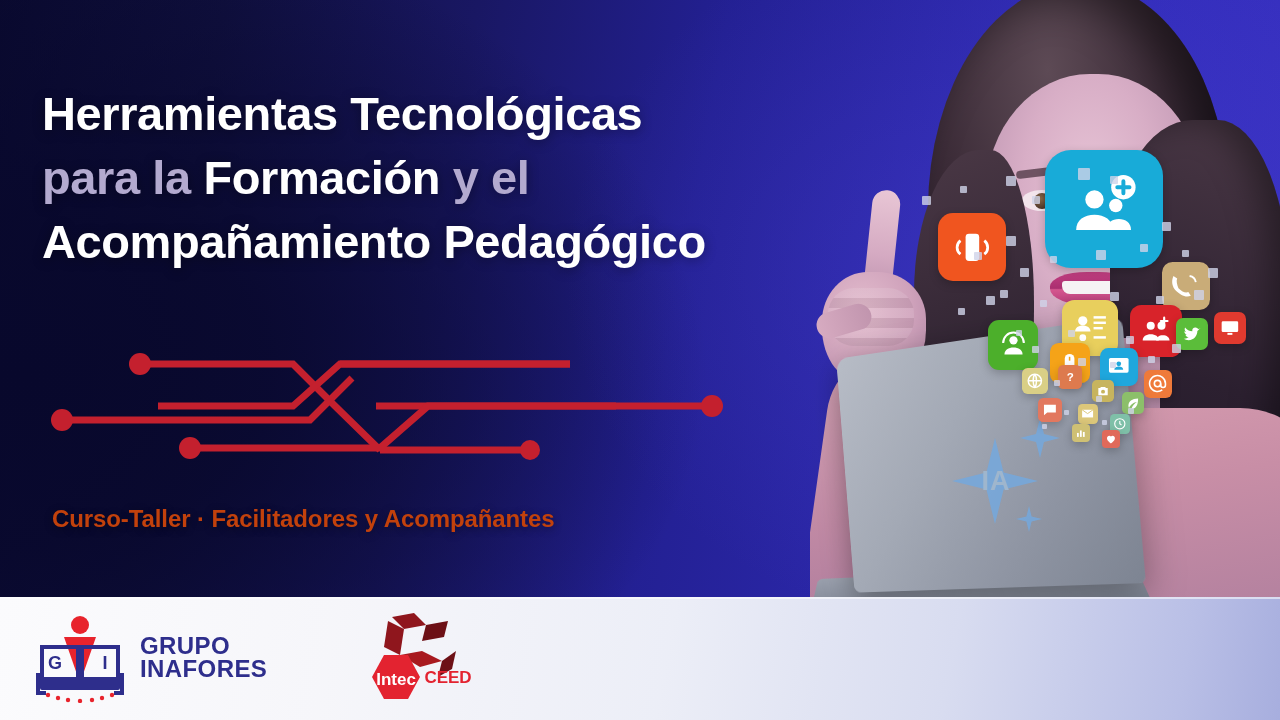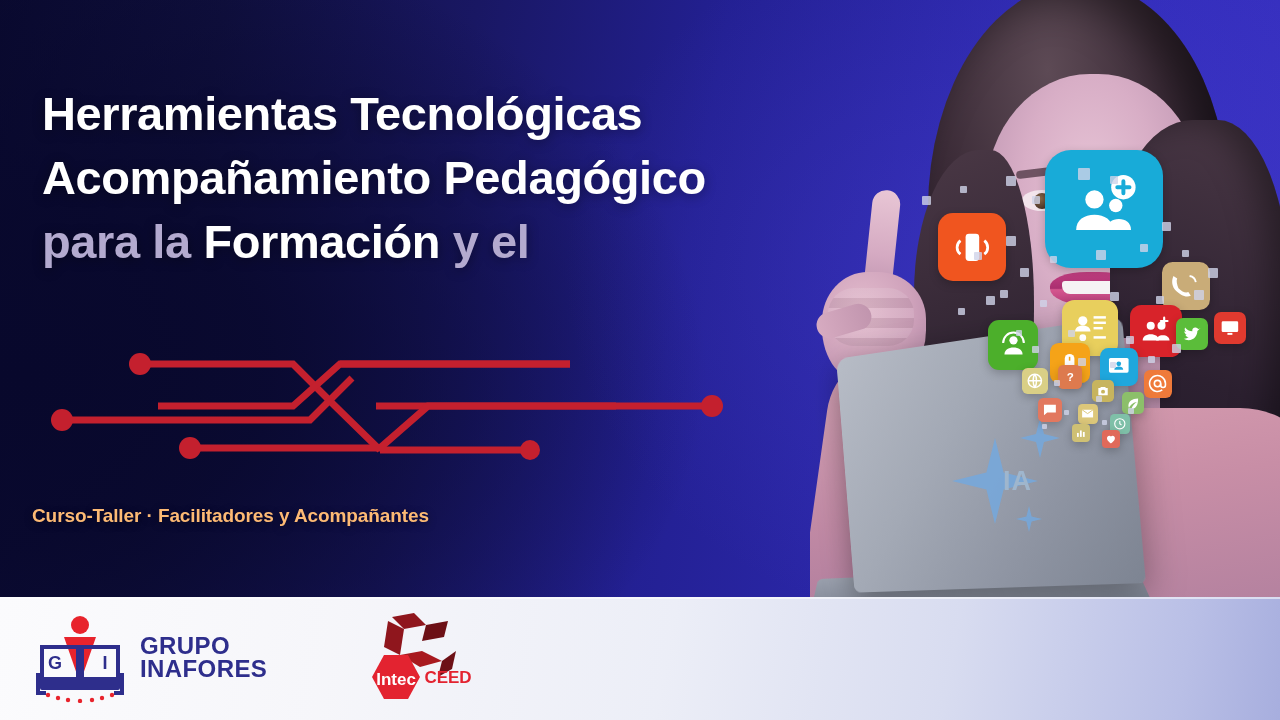--- a/index.html
+++ b/index.html
@@ -50,26 +50,26 @@
     font-weight: 700;
     letter-spacing: -0.4px;
     color: #ffffff;
     text-shadow: 0 2px 12px rgba(0,0,0,0.38);
   }
   .headline .ln { display: block; white-space: nowrap; }
   .hl-muted { color: #b3aacf; }
 
   .subtitle {
     position: absolute;
-    left: 32px;
+    left: 52px;
     top: 505px;
-    font-size: 19px;
+    font-size: 24px;
     font-weight: 700;
     letter-spacing: -0.1px;
-    color: #fdba74;
+    color: #c2410c;
     text-shadow: 0 2px 9px rgba(0,0,0,0.4);
     white-space: nowrap;
   }
 
   
   .circuit {
     position: absolute;
     left: 40px;
     top: 340px;
     width: 710px;
@@ -226,21 +226,21 @@
   .spark.sm1 {
     left: 78px; top: -4px; width: 40px; height: 40px;
     clip-path: polygon(50% 0%, 60% 40%, 100% 50%, 60% 60%, 50% 100%, 40% 60%, 0% 50%, 40% 40%);
   }
   .spark.sm2 {
     left: 74px; top: 84px; width: 26px; height: 26px;
     clip-path: polygon(50% 0%, 60% 40%, 100% 50%, 60% 60%, 50% 100%, 40% 60%, 0% 50%, 40% 40%);
   }
   .ia-text {
     position: absolute; left: 18px; top: 44px; width: 72px;
-    text-align: right; font-size: 27px; font-weight: 700;
+    text-align: center; font-size: 27px; font-weight: 700;
     color: #9fb6cd; letter-spacing: 1px;
   }
 
   
   .icon-cloud { position: absolute; left: 0; top: 0; width: 470px; height: 720px; pointer-events: none; }
   .app-icon {
     position: absolute;
     border-radius: 22%;
     display: flex; align-items: center; justify-content: center;
     color: #fff;
@@ -489,22 +489,22 @@
         <div class="pixel" style="left: 286px; top: 396px; width: 6px; height: 6px;"></div>
         <div class="pixel" style="left: 318px; top: 408px; width: 6px; height: 6px;"></div>
         <div class="pixel" style="left: 254px; top: 410px; width: 5px; height: 5px;"></div>
         <div class="pixel" style="left: 292px; top: 420px; width: 5px; height: 5px;"></div>
         <div class="pixel" style="left: 232px; top: 424px; width: 5px; height: 5px;"></div>
       </div>
   </div>
 
   <div class="headline">
     <span class="ln">Herramientas Tecnológicas</span>
+    <span class="ln"><span class="hl-muted">para la </span><span>Formación</span><span class="hl-muted"> y el</span></span>
     <span class="ln">Acompañamiento Pedagógico</span>
-    <span class="ln"><span class="hl-muted">para la </span><span>Formación</span><span class="hl-muted"> y el</span></span>
   </div>
 
   <div class="circuit">
     <svg viewBox="0 0 710 130" preserveAspectRatio="none" aria-hidden="true">
       <g fill="none" stroke="#c4202e" stroke-width="7" stroke-linecap="butt">
         <path d="M100 24 H253 L295 66 L340 110"></path>
         <path d="M300 24 H530"></path>
         <path d="M118 66 H253 L300 24 H530"></path>
         <path d="M22 80 H270 L312 38"></path>
         <path d="M336 66 H672"></path>

